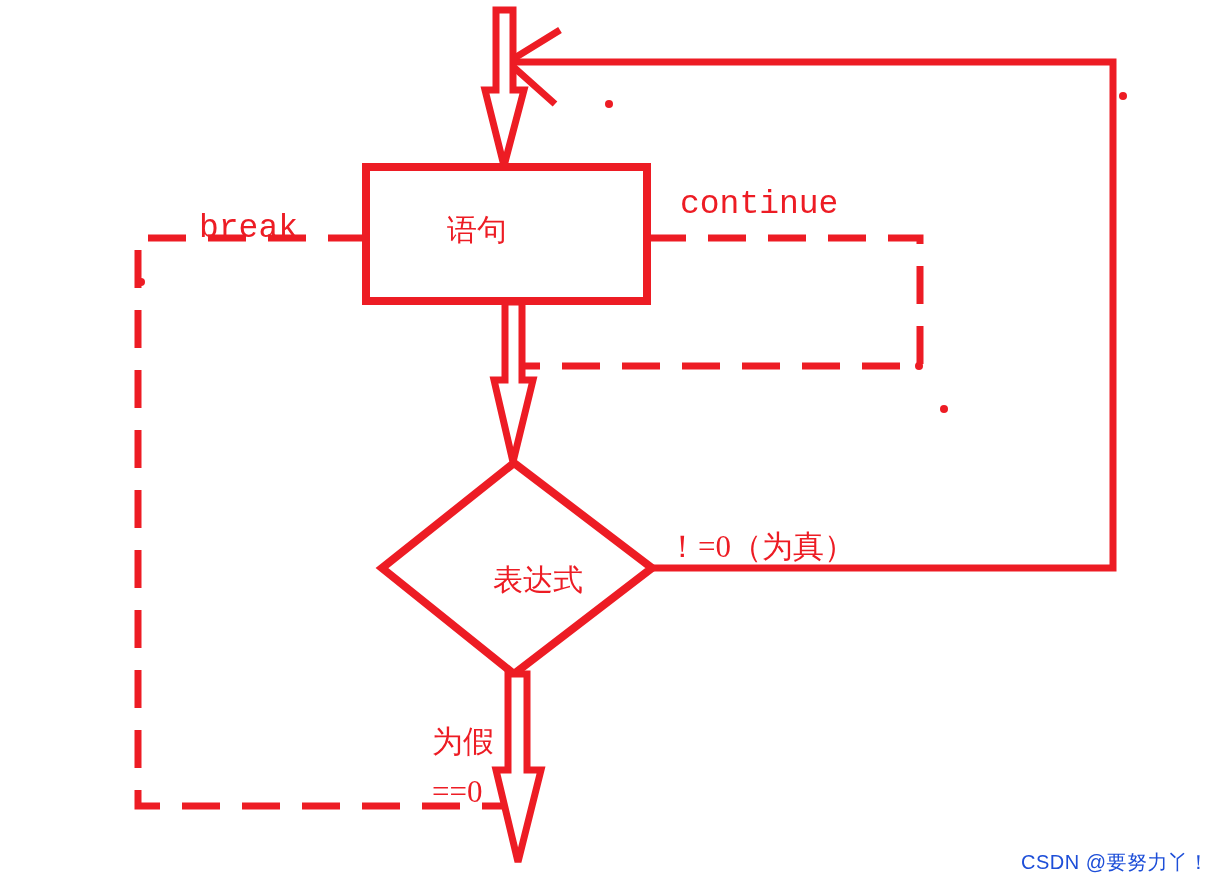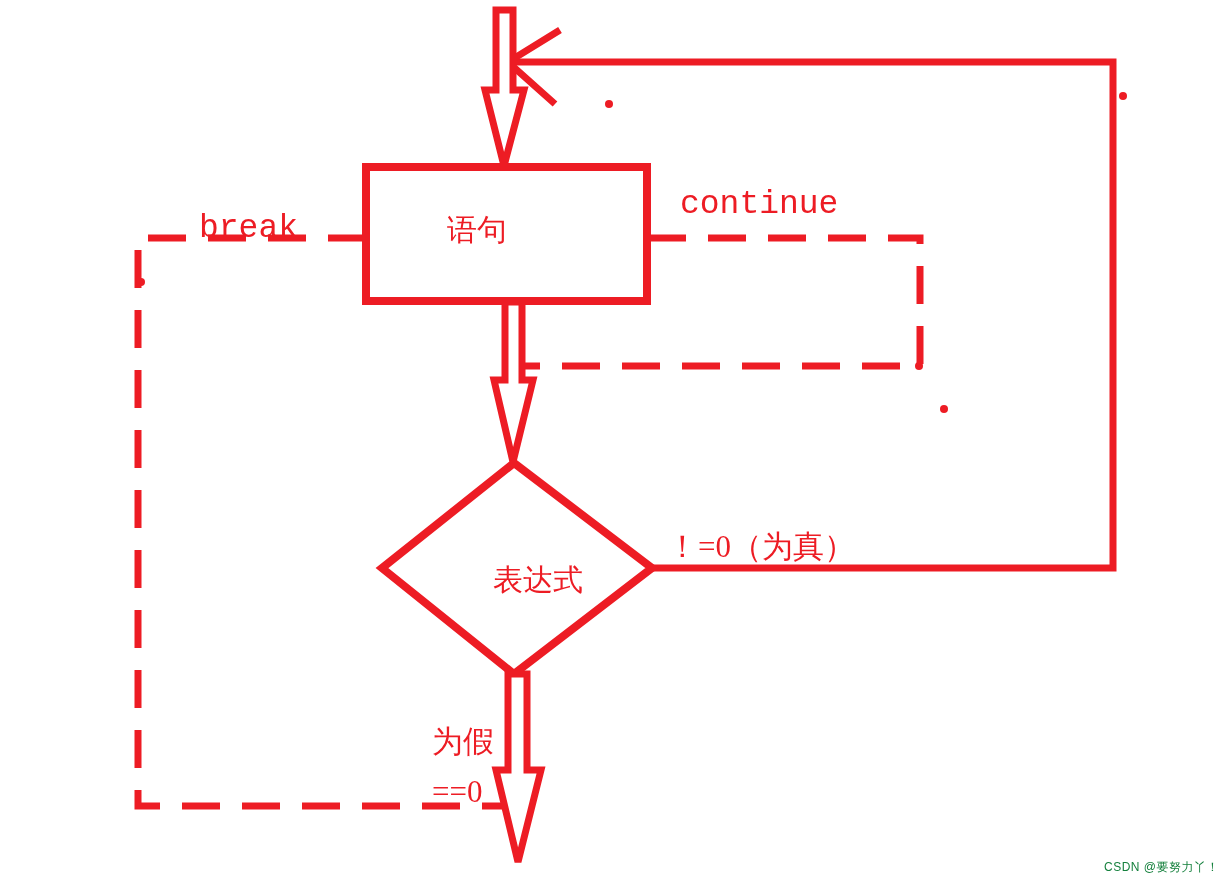--- a/index.html
+++ b/index.html
@@ -79,25 +79,25 @@
     font-family: "Liberation Mono", monospace;
     font-size: 33px;
   }
   .edge-label-cjk {
     fill: #ED1C24;
     font-family: "Liberation Serif", serif;
     font-size: 31px;
   }
   .watermark {
     position: absolute;
-    right: 4px;
+    right: 14px;
     bottom: 10px;
-    color: #15803d;
+    color: #1d4ed8;
     font-family: "Liberation Sans", sans-serif;
-    font-size: 12px;
+    font-size: 20px;
     letter-spacing: 0.5px;
     white-space: nowrap;
   }
 </style>
 </head>
 <body>
 
 <div id="flow-root">
   <svg id="flow-svg" viewBox="0 0 1223 886" xmlns="http://www.w3.org/2000/svg">
 

